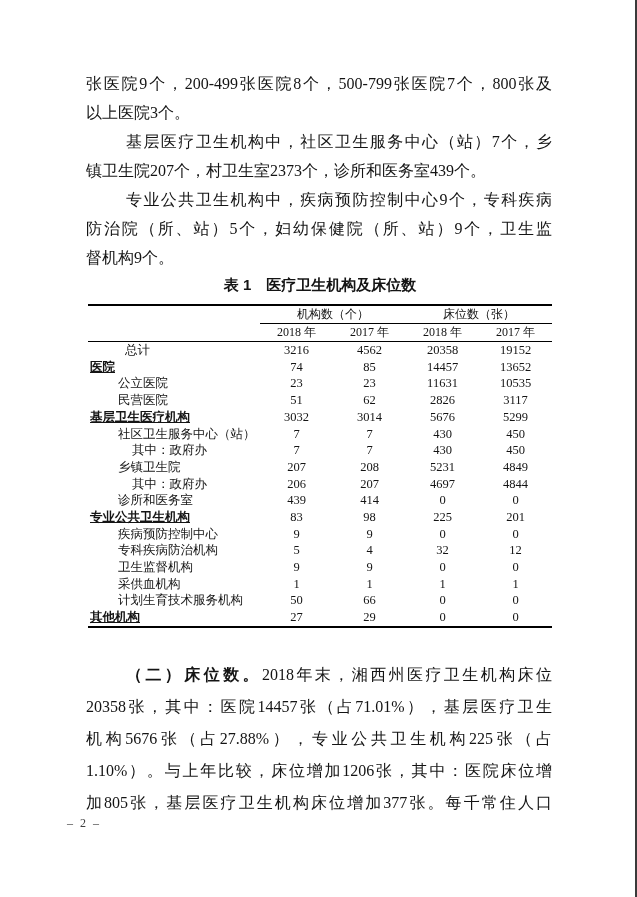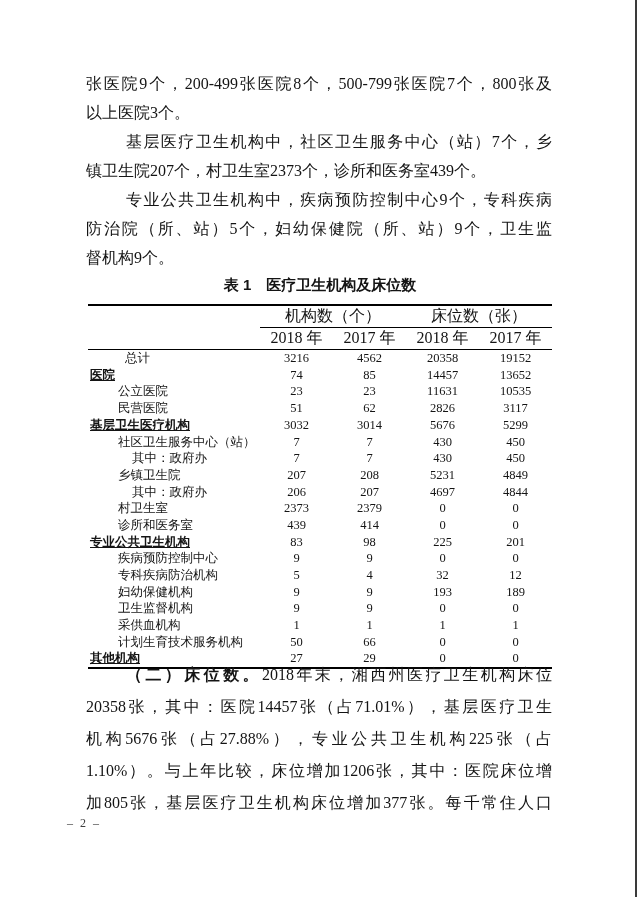--- a/index.html
+++ b/index.html
@@ -29,21 +29,21 @@
   }
   #stats-table {
     position:absolute; left:88px; top:304px; width:464px;
     border-collapse:collapse; table-layout:fixed;
     border-top:2px solid #000; border-bottom:2px solid #000;
     font-size:12.5px;
   }
   #stats-table col.c0 { width:172px; }
   #stats-table col.cy { width:73px; }
   #stats-table th {
-    font-weight:400; font-size:16px; height:17px; padding:0;
+    font-weight:400; font-size:12px; height:17px; padding:0;
     text-align:center; vertical-align:middle;
   }
   #stats-table tr.group-row th.group { border-bottom:1px solid #000; }
   #stats-table tr.years th { border-bottom:1px solid #000; }
   #stats-table td {
     height:16.7px; padding:0; line-height:1; vertical-align:middle;
     text-align:center; font-size:12.5px;
   }
   #stats-table td.lbl { text-align:left; white-space:nowrap; }
   #stats-table td.r0 { padding-left:2px; }
@@ -158,27 +158,20 @@
           <td class="val">4849</td>
         </tr>
         <tr>
           <td class="lbl r2">其中：政府办</td>
           <td class="val">206</td>
           <td class="val">207</td>
           <td class="val">4697</td>
           <td class="val">4844</td>
         </tr>
         <tr>
-          <td class="lbl r1">村卫生室</td>
-          <td class="val">2373</td>
-          <td class="val">2379</td>
-          <td class="val">0</td>
-          <td class="val">0</td>
-        </tr>
-        <tr>
           <td class="lbl r1">诊所和医务室</td>
           <td class="val">439</td>
           <td class="val">414</td>
           <td class="val">0</td>
           <td class="val">0</td>
         </tr>
         <tr>
           <td class="lbl r0 b">专业公共卫生机构</td>
           <td class="val">83</td>
           <td class="val">98</td>
@@ -191,27 +184,20 @@
           <td class="val">9</td>
           <td class="val">0</td>
           <td class="val">0</td>
         </tr>
         <tr>
           <td class="lbl r1">专科疾病防治机构</td>
           <td class="val">5</td>
           <td class="val">4</td>
           <td class="val">32</td>
           <td class="val">12</td>
-        </tr>
-        <tr>
-          <td class="lbl r1">妇幼保健机构</td>
-          <td class="val">9</td>
-          <td class="val">9</td>
-          <td class="val">193</td>
-          <td class="val">189</td>
         </tr>
         <tr>
           <td class="lbl r1">卫生监督机构</td>
           <td class="val">9</td>
           <td class="val">9</td>
           <td class="val">0</td>
           <td class="val">0</td>
         </tr>
         <tr>
           <td class="lbl r1">采供血机构</td>

